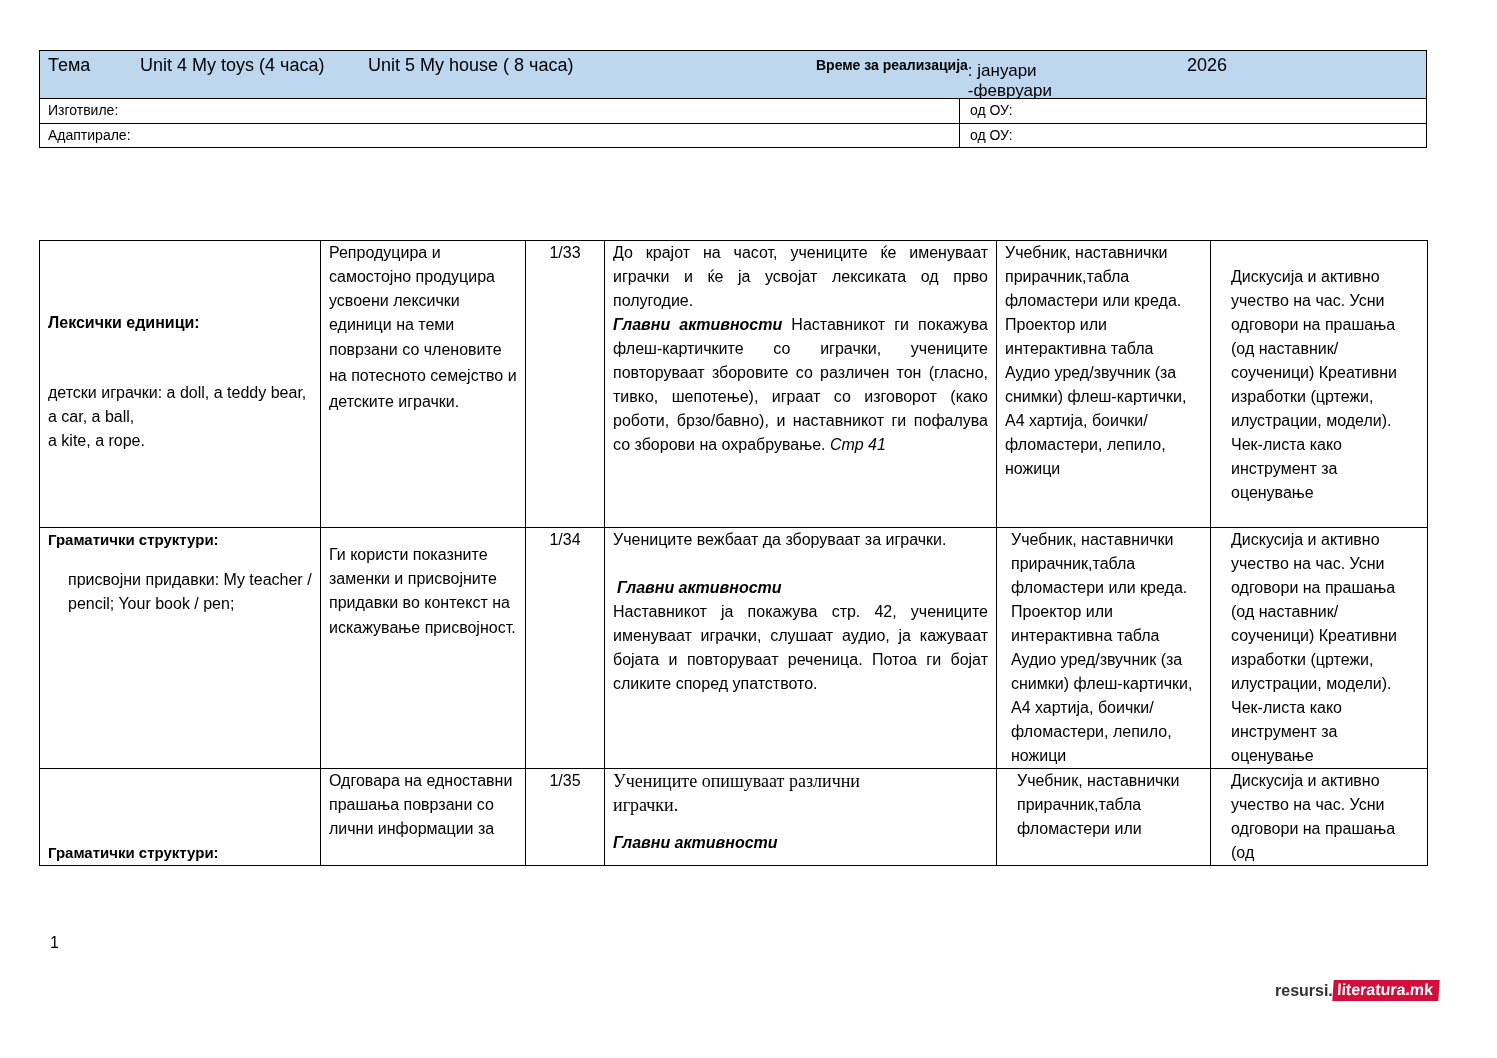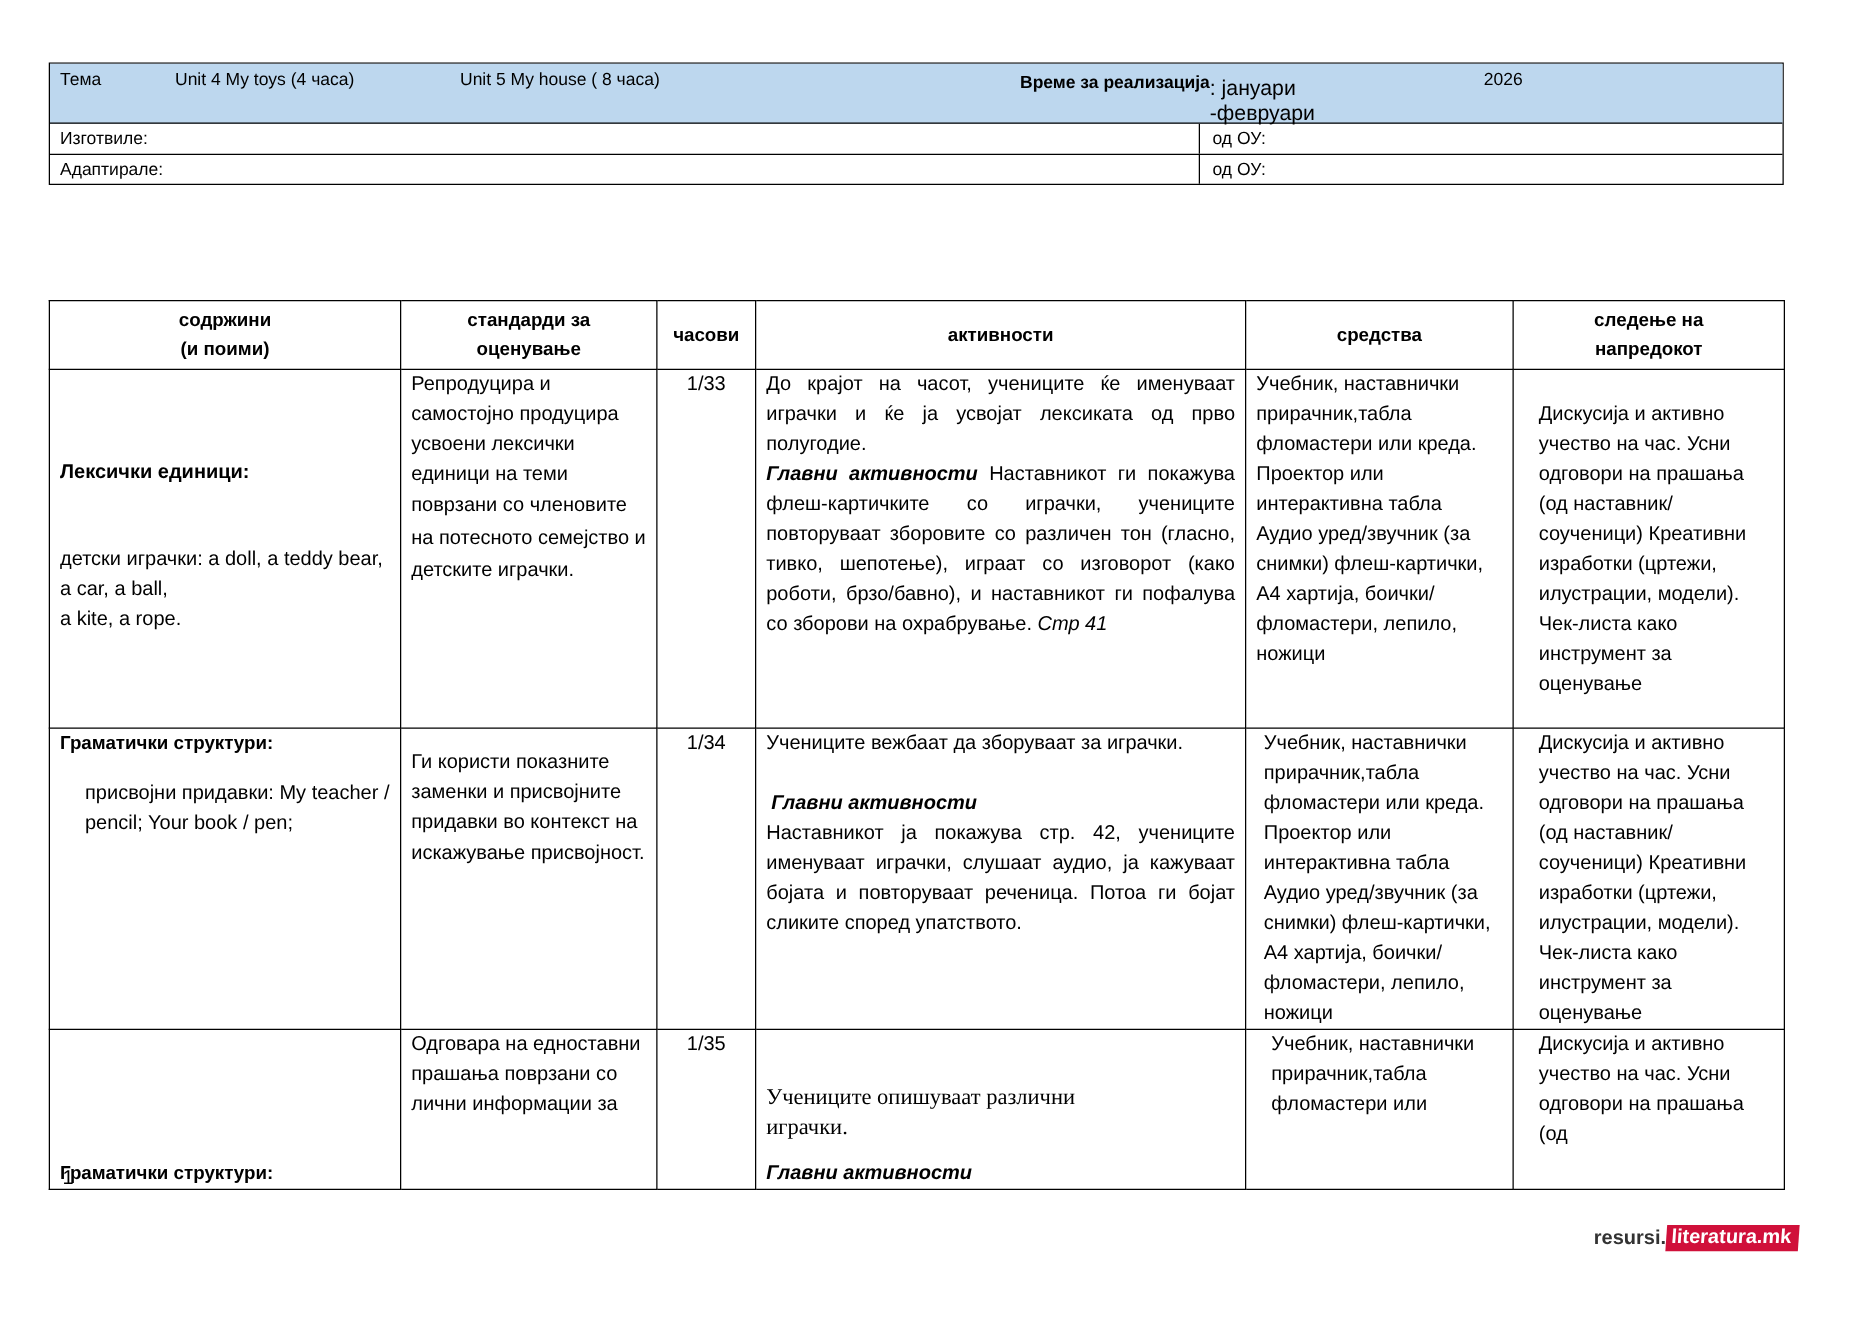--- a/index.html
+++ b/index.html
@@ -4,21 +4,21 @@
 <style>
   html, body { margin:0; padding:0; background:#ffffff; }
   body { width:1497px; height:1058px; position:relative; overflow:hidden;
          font-family:"Liberation Sans", sans-serif; color:#000; }
 
   
   .hdr { position:absolute; left:39px; top:50px; width:1388px; border:1px solid #000; box-sizing:border-box; }
   .hdr-title { background:#1f4e79; height:67px; box-sizing:border-box; padding:28px 0 0 12px;
                font-size:15px; color:#0a0a0a; letter-spacing:-0.2px; border-bottom:1px solid #000; }
   .hdr-tema { background:#bdd7ee; height:48px; box-sizing:border-box; position:relative; border-bottom:1px solid #000; }
-  .hdr-tema span { position:absolute; top:4px; font-size:14px; }
+  .hdr-tema span { position:absolute; top:4px; font-size:18px; }
   .hdr-tema .lbl { left:8px; }
   .hdr-tema .u4 { left:100px; }
   .hdr-tema .u5 { left:328px; }
   .hdr-tema .time { left:776px; top:6px; font-size:14px; }
   .hdr-tema .time b { font-weight:bold; }
   .hdr-tema .time .v { font-size:17px; }
   .hdr-tema .year { left:1147px; }
   .hdr-row { height:24px; display:flex; font-size:14px; box-sizing:border-box; }
   .hdr-row + .hdr-row { border-top:1px solid #000; }
   .hdr-row .c1 { width:920px; border-right:1px solid #000; padding:3px 0 0 8px; box-sizing:border-box; }
@@ -27,21 +27,21 @@
   
   table.plan { position:absolute; left:39px; top:240px; width:1388px; border-collapse:collapse; table-layout:fixed; }
   table.plan td, table.plan th { border:1.5px solid #000; vertical-align:top; font-size:16px; line-height:24px; padding:0 8px; box-sizing:border-box; }
   table.plan th { font-weight:bold; font-size:15px; text-align:center; vertical-align:middle; line-height:23px; height:55px; }
   .center { text-align:center; }
   .just { text-align:justify; }
   .bold { font-weight:bold; }
   .ital-b { font-weight:bold; font-style:italic; }
   .ital { font-style:italic; }
   .big { font-size:16px; line-height:26px; }
-  .serif { font-family:"Liberation Serif", serif; font-size:18px; line-height:24px;margin-top:41px; }
+  .serif { font-family:"Liberation Serif", serif; font-size:18px; line-height:24px; }
 
   .pageno { position:absolute; left:50px; top:934px; font-size:16px; }
   .logo { position:absolute; left:1275px; top:980px; display:flex; align-items:center; font-size:16px; }
   .logo .a { color:#333; font-weight:bold; }
   .logo .b { background:#d0103a; color:#fff; font-weight:bold; padding:1px 6px 2px 4px; transform:skewX(-4deg); }
 </style>
 </head>
 <body>
 
 <div class="hdr">
@@ -65,28 +65,20 @@
 <table class="plan">
   <colgroup>
     <col style="width:281px">
       <col style="width:205px">
       <col style="width:79px">
     <col style="width:392px">
       <col style="width:214px">
       <col style="width:217px">
   </colgroup>
   <tbody>
-      <tr>
-    <th><span>содржини</span><br><span>(и поими)</span></th>
-    <th><span>стандарди за</span><br><span>оценување</span></th>
-    <th>часови</th>
-    <th>активности</th>
-    <th>средства</th>
-    <th><span>следење на</span><br><span>напредокот</span></th>
-  </tr>
 
   <tr style="height:287px">
     <td style="padding-top:70px">
       <div class="bold">Лексички единици:</div>
       <div style="margin-top:46px"> детски играчки: a doll, a teddy bear, a car, a ball,</div>
       <div>a kite, a rope.</div>
     </td>
     <td style="padding-top:0">
       <div>Репродуцира и самостојно продуцира усвоени лексички единици на теми</div>
       <div class="big">поврзани со членовите на потесното семејство и детските играчки.</div>

